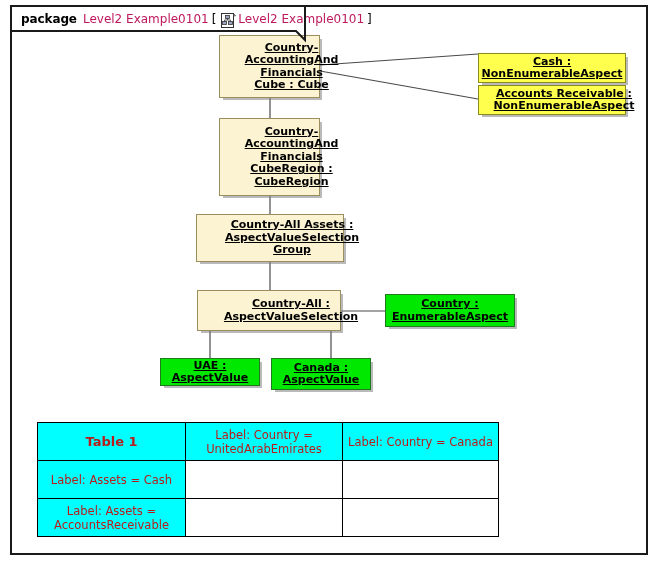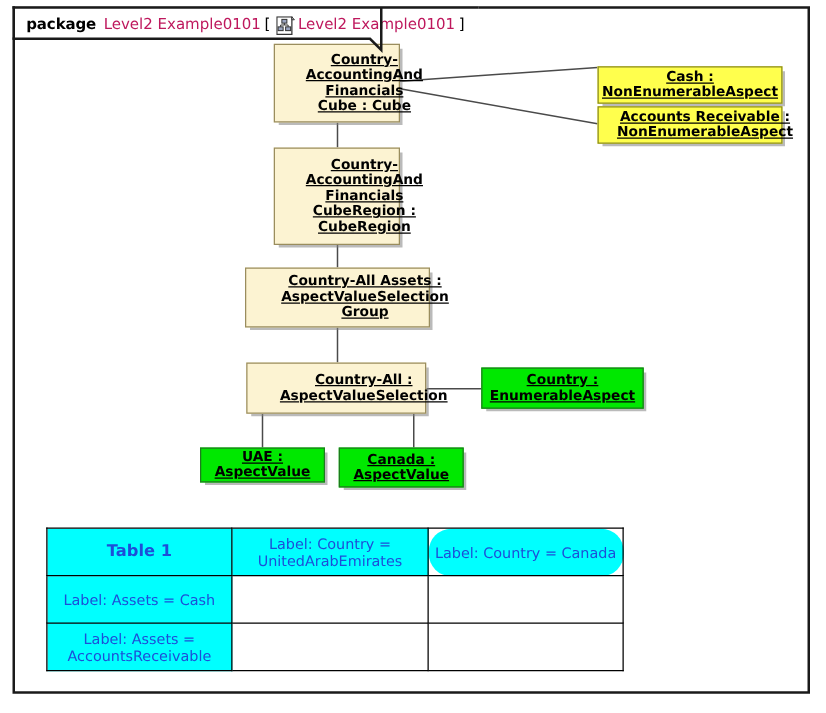--- a/index.html
+++ b/index.html
@@ -128,21 +128,21 @@
     position: absolute;
     left: 37px;
     top: 422px;
     border-collapse: collapse;
     z-index: 2;
     table-layout: fixed;
   }
   #value-table td {
     border: 1px solid #000000;
     font-size: 11.5px;
-    color: #1d4ed8;
+    color: #b91c1c;
     text-align: center;
     vertical-align: middle;
     padding: 2px 4px;
     box-sizing: border-box;
   }
   #value-table td.hdr {
     background: #00ffff;
   }
   #value-table td.corner {
     background: #00ffff;
@@ -253,21 +253,21 @@
   <span class="lbl">Canada :
 AspectValue</span>
 </div>
 
 <table id="value-table">
   <tbody>
       <tr class="row-h">
     <td class="corner col-a">Table 1</td>
     <td class="hdr col-b" style="white-space:pre-line;">Label: Country =
 UnitedArabEmirates</td>
-    <td class="hdr col-c" style="white-space:pre-line;border-radius:18px;">Label: Country = Canada</td>
+    <td class="hdr col-c" style="white-space:pre-line;">Label: Country = Canada</td>
   </tr>
   <tr class="row-b">
     <td class="hdr col-a" style="white-space:pre-line;">Label: Assets = Cash</td>
     <td class="body col-b"></td>
     <td class="body col-c"></td>
   </tr>
   <tr class="row-b">
     <td class="hdr col-a" style="white-space:pre-line;">Label: Assets =
 AccountsReceivable</td>
     <td class="body col-b"></td>

